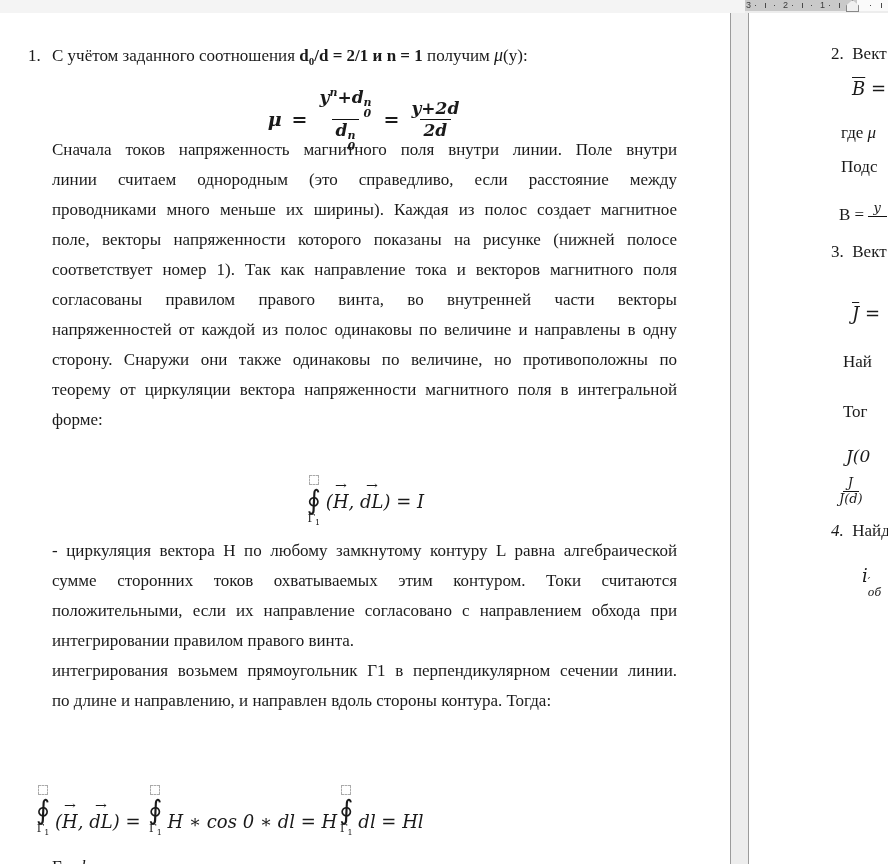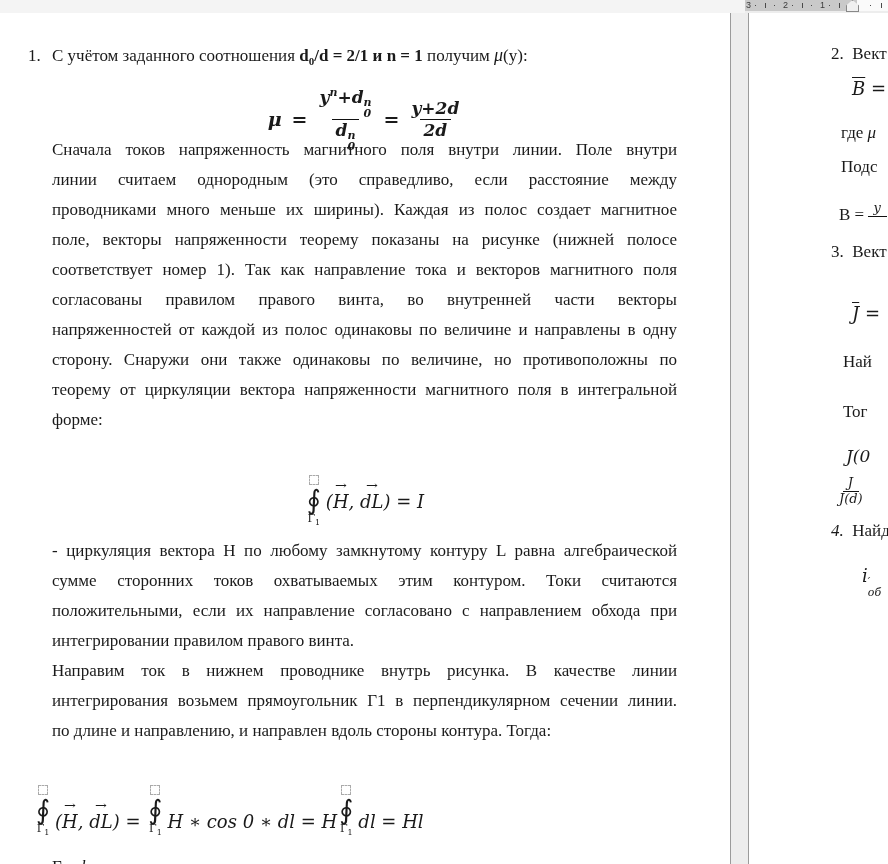--- a/index.html
+++ b/index.html
@@ -124,21 +124,21 @@
     <span class="frac">
       <span class="num"><i>y+2d</i></span>
       <span class="den"><i>2d</i></span>
     </span>
   </div>
 
   <div class="para p1">
       <div class="tline">Сначала токов напряженность магнитного поля внутри линии. Поле внутри</div>
       <div class="tline">линии считаем однородным (это справедливо, если расстояние между</div>
       <div class="tline">проводниками много меньше их ширины). Каждая из полос создает магнитное</div>
-      <div class="tline">поле, векторы напряженности теорему показаны на рисунке (нижней полосе</div>
+      <div class="tline">поле, векторы напряженности которого показаны на рисунке (нижней полосе</div>
       <div class="tline">соответствует номер 1). Так как направление тока и векторов магнитного поля</div>
       <div class="tline">согласованы правилом правого винта, во внутренней части векторы</div>
       <div class="tline">напряженностей от каждой из полос одинаковы по величине и направлены в одну</div>
       <div class="tline">сторону. Снаружи они также одинаковы по величине, но противоположны по</div>
       <div class="tline">теорему от циркуляции вектора напряженности магнитного поля в интегральной</div>
       <div class="tline tlast">форме:</div>
     </div>
 
   <div class="formula formula2">
     <span class="int-expr">
@@ -151,21 +151,20 @@
     </span>
   </div>
 
   <div class="para p2">
       <div class="tline">- циркуляция вектора H по любому замкнутому контуру L равна алгебраической</div>
       <div class="tline">сумме сторонних токов охватываемых этим контуром. Токи считаются</div>
       <div class="tline">положительными, если их направление согласовано с направлением обхода при</div>
       <div class="tline tlast">интегрировании правилом правого винта.</div>
     </div>
   <div class="para p3">
-      <div class="tline">Направим ток в нижнем проводнике внутрь рисунка. В качестве линии</div>
       <div class="tline">интегрирования возьмем прямоугольник Г1 в перпендикулярном сечении линии.</div>
       <div class="tline tlast">по длине и направлению, и направлен вдоль стороны контура. Тогда:</div>
     </div>
 
   <div class="formula formula3">
     <span class="int-group">
       <span class="ph-box"></span>
       <span class="oint">∮</span>
       <span class="int-sub"><span>Γ</span><sub>1</sub></span>
     </span>

